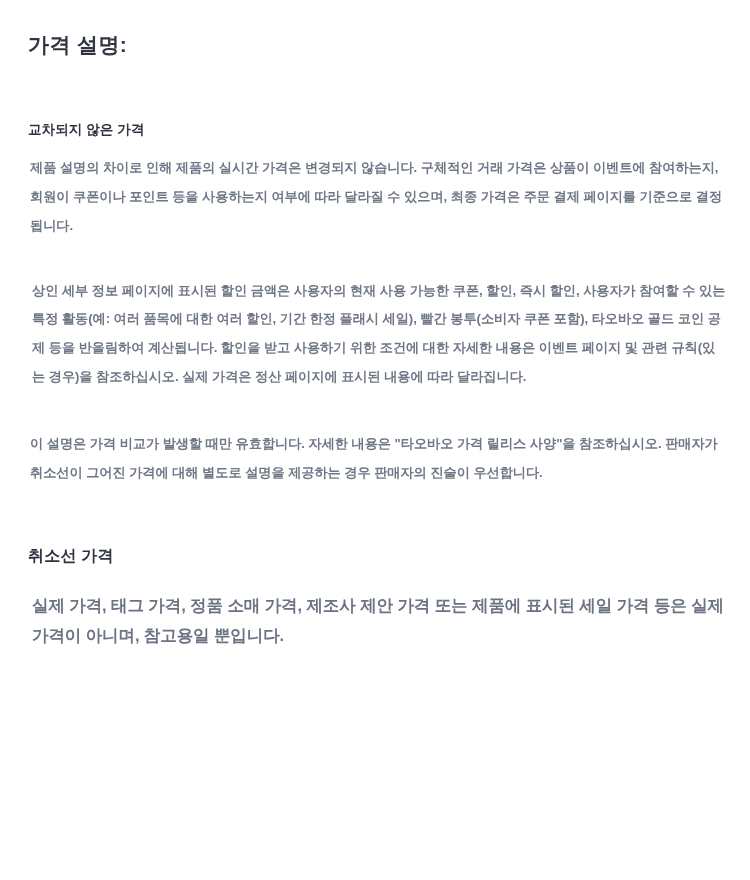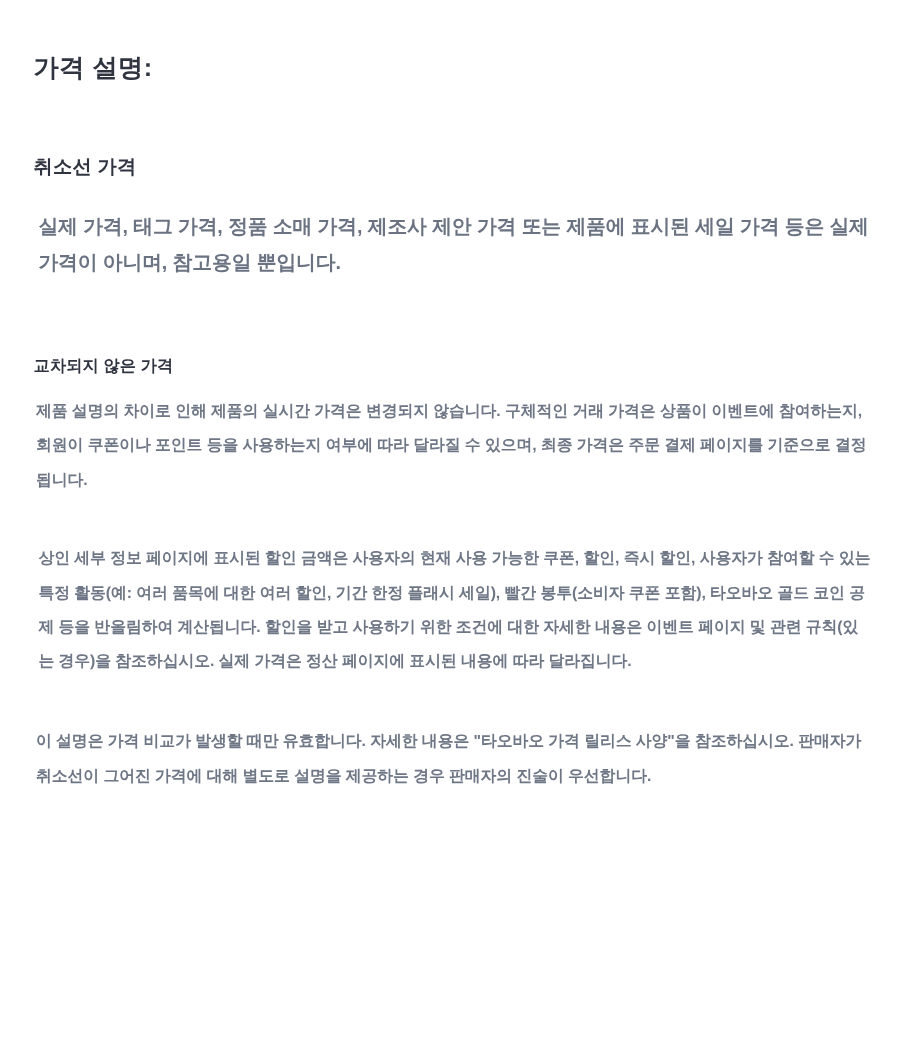--- a/index.html
+++ b/index.html
@@ -19,21 +19,21 @@
     width: 750px;
     height: 880px;
     box-sizing: border-box;
     padding: 18px 24px 0 28px;
   }
   .doc-title {
     font-size: 21px;
     font-weight: bold;
     color: #2f3440;
     letter-spacing: 0.4px;
-    margin: 24px 0 0 0;
+    margin: 12px 0 0 0;
     line-height: 1.4;
   }
   .section {
     margin-top: 0;
   }
   .section-heading-lg {
     font-size: 16px;
     font-weight: bold;
     color: #2f3440;
     letter-spacing: 0.2px;
@@ -77,27 +77,27 @@
   }
 </style>
 </head>
 <body>
 
 <div class="page">
 
   <h1 class="doc-title">가격 설명:</h1>
 
   <section class="section">
-    <h2 class="section-heading-lg">취소선 가격</h2>
-    <p class="lead-paragraph">실제 가격, 태그 가격, 정품 소매 가격, 제조사 제안 가격 또는 제품에 표시된 세일 가격 등은 실제 가격이 아니며, 참고용일 뿐입니다.</p>
-  </section>
-
-  <section class="section">
     <h3 class="section-heading-sm">교차되지 않은 가격</h3>
 
     <p class="body-paragraph">제품 설명의 차이로 인해 제품의 실시간 가격은 변경되지 않습니다. 구체적인 거래 가격은 상품이 이벤트에 참여하는지, 회원이 쿠폰이나 포인트 등을 사용하는지 여부에 따라 달라질 수 있으며, 최종 가격은 주문 결제 페이지를 기준으로 결정됩니다.</p>
 
     <p class="body-paragraph gap-lg indent">상인 세부 정보 페이지에 표시된 할인 금액은 사용자의 현재 사용 가능한 쿠폰, 할인, 즉시 할인, 사용자가 참여할 수 있는 특정 활동(예: 여러 품목에 대한 여러 할인, 기간 한정 플래시 세일), 빨간 봉투(소비자 쿠폰 포함), 타오바오 골드 코인 공제 등을 반올림하여 계산됩니다. 할인을 받고 사용하기 위한 조건에 대한 자세한 내용은 이벤트 페이지 및 관련 규칙(있는 경우)을 참조하십시오. 실제 가격은 정산 페이지에 표시된 내용에 따라 달라집니다.</p>
 
     <p class="body-paragraph gap-xl">이 설명은 가격 비교가 발생할 때만 유효합니다. 자세한 내용은 "타오바오 가격 릴리스 사양"을 참조하십시오. 판매자가 취소선이 그어진 가격에 대해 별도로 설명을 제공하는 경우 판매자의 진술이 우선합니다.</p>
   </section>
 
+  <section class="section">
+    <h2 class="section-heading-lg">취소선 가격</h2>
+    <p class="lead-paragraph">실제 가격, 태그 가격, 정품 소매 가격, 제조사 제안 가격 또는 제품에 표시된 세일 가격 등은 실제 가격이 아니며, 참고용일 뿐입니다.</p>
+  </section>
+
 </div>
 
 </body></html>

